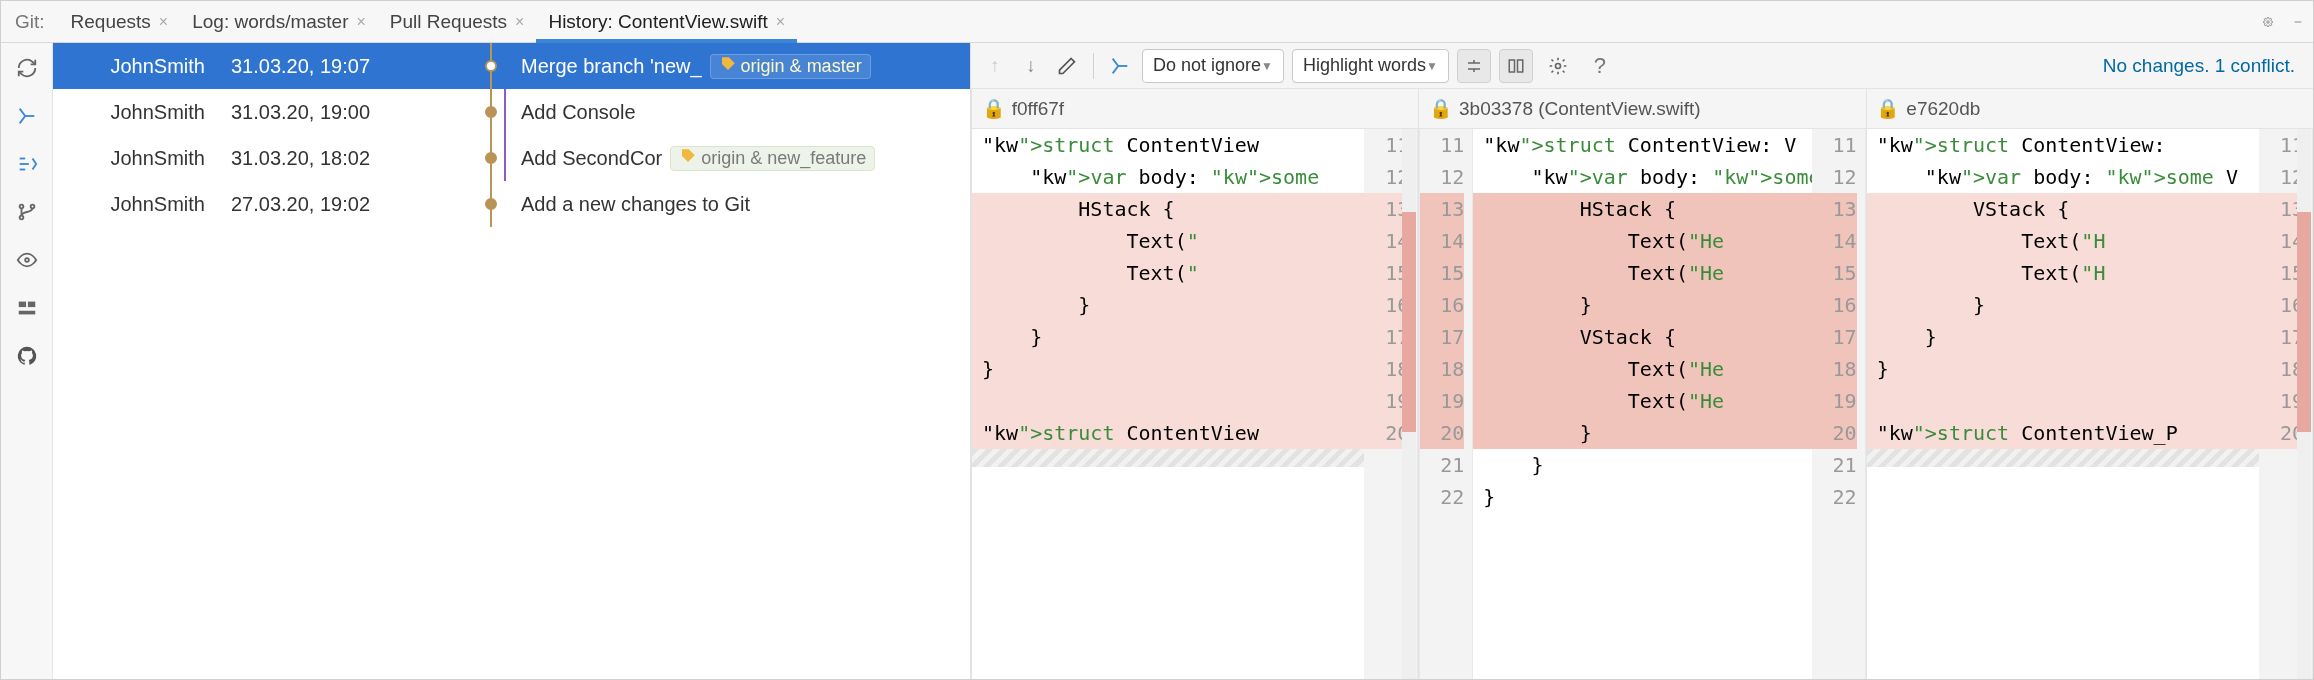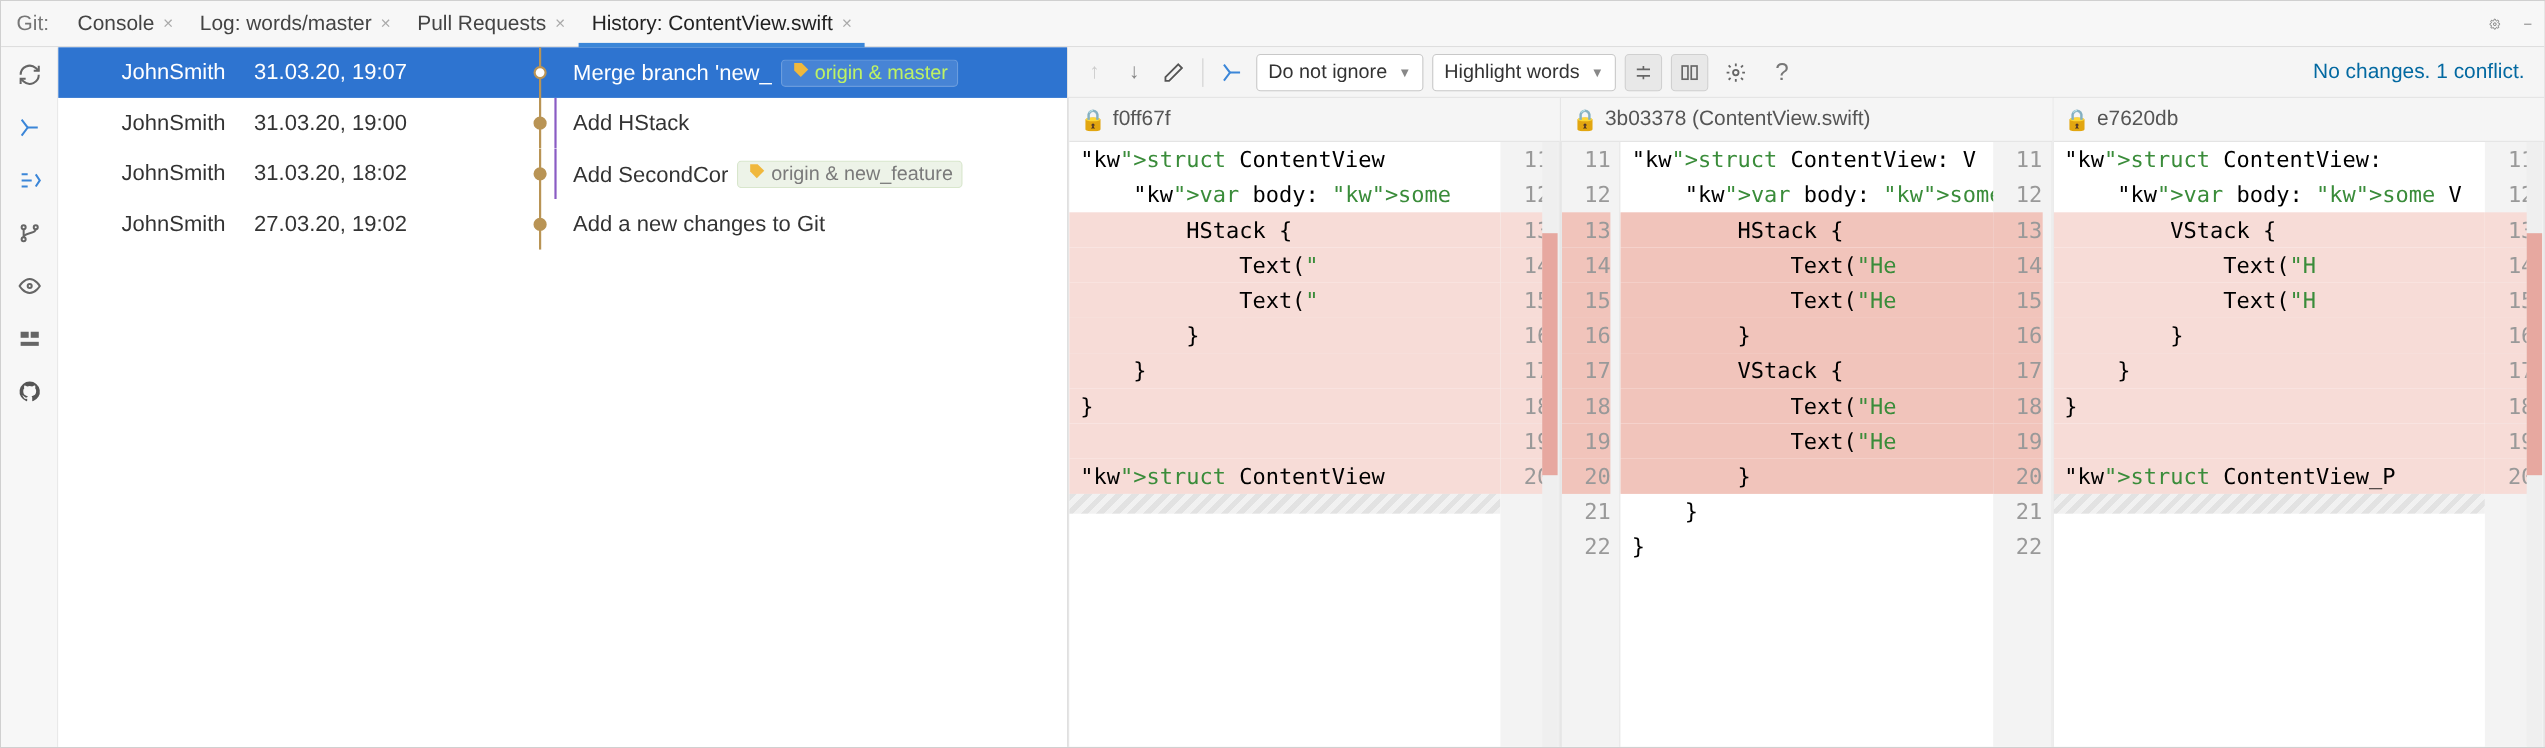--- a/index.html
+++ b/index.html
@@ -24,30 +24,30 @@
 
 
 .history-panel { width: 918px; background: #fff; display: flex; flex-direction: column; border-right: 1px solid #e0e0e0; }
 .commit-row { display: flex; align-items: center; height: 46px; padding-left: 12px; font-size: 20px; color: #333; cursor: pointer; }
 .commit-row.selected { background: #2e74d0; color: #fff; }
 .commit-author { width: 140px; text-align: right; }
 .commit-date { width: 250px; margin-left: 26px; }
 .commit-graph { width: 40px; height: 46px; flex-shrink: 0; position: relative; }
 .commit-msg { flex: 1; white-space: nowrap; overflow: hidden; text-overflow: ellipsis; padding-right: 12px; }
 .branch-pill { display: inline-flex; align-items: center; gap: 4px; background: #edf3e8; color: #7a7a7a; border: 1px solid #d8e6cc; border-radius: 4px; padding: 0 8px; margin-left: 8px; font-size: 18px; }
-.selected .branch-pill { background: rgba(255,255,255,0.12); color: #bef264; border-color: rgba(255,255,255,0.2); }
+.selected .branch-pill { background: rgba(255,255,255,0.12); color: #fef9c3; border-color: rgba(255,255,255,0.2); }
 .tag-icon svg { width: 18px; height: 18px; }
 
 
 .diff-area { flex: 1; display: flex; flex-direction: column; min-width: 0; }
 .diff-toolbar { display: flex; align-items: center; height: 46px; background: #f5f5f5; border-bottom: 1px solid #e3e3e3; padding: 0 10px; gap: 8px; }
 .tool-divider { width: 1px; height: 26px; background: #d0d0d0; margin: 0 4px; }
 .arrow-btn { width: 28px; height: 28px; display: flex; align-items: center; justify-content: center; color: #888; cursor: pointer; }
 .arrow-btn.disabled { color: #ccc; }
-.dropdown { display: flex; align-items: center; height: 34px; padding: 0 10px; background: #fff; border: 1px solid #c8c8c8; border-radius: 4px; font-size: 18px; color: #333; cursor: pointer; gap: 10px; }
+.dropdown { display: flex; align-items: center; height: 34px; padding: 0 10px; background: #fff; border: 1px solid #c8c8c8; border-radius: 4px; font-size: 18px; color: #333; cursor: pointer; }
 .dropdown .chev { color: #888; font-size: 12px; }
 .tb-iconbtn { width: 34px; height: 34px; display: flex; align-items: center; justify-content: center; background: #e8e8e8; border: 1px solid #d0d0d0; border-radius: 4px; cursor: pointer; }
 .tb-iconbtn.flat { background: transparent; border: none; }
 .toolbar-spacer { flex: 1; }
 .status-text { font-size: 19px; color: #0369a1; padding-right: 8px; }
 
 .diff-cols { flex: 1; display: flex; min-height: 0; }
 .codecol { flex: 1; display: flex; flex-direction: column; min-width: 0; border-left: 1px solid #e3e3e3; }
 .codecol-header { display: flex; align-items: center; height: 40px; padding: 0 10px; background: #f5f5f5; border-bottom: 1px solid #e3e3e3; font-size: 19px; color: #555; gap: 6px; }
 .codecol-body { flex: 1; display: flex; min-height: 0; position: relative; font-family: "Menlo", "Consolas", monospace; font-size: 20px; }
@@ -65,21 +65,21 @@
 .minimap .marker { position: absolute; left: 0; right: 0; background: #e7a8a0; }
 </style>
 </head>
 <body>
 
 <div class="root">
   <div class="tabs-row">
     <span class="git-label">Git:</span>
     <div id="tabs-container" style="display:flex;height:100%;">
         <div class="tab">
-          <span>Console</span>
+          <span>Requests</span>
           <span class="close">×</span>
         </div>
         <div class="tab">
           <span>Log: words/master</span>
           <span class="close">×</span>
         </div>
         <div class="tab">
           <span>Pull Requests</span>
           <span class="close">×</span>
         </div>
@@ -169,21 +169,21 @@
                   </svg></span>origin &amp; master</span></span>
           </div>
           <div class="commit-row">
             <span class="commit-author">JohnSmith</span>
             <span class="commit-date">31.03.20, 19:00</span>
             <span class="commit-graph"><svg width="40" height="46">
                 <line x1="10" y1="0" x2="10" y2="46" stroke="#b99455" stroke-width="2"></line>
                 <line x1="24" y1="0" x2="24" y2="46" stroke="#8a5cc4" stroke-width="2"></line>
                 <circle cx="10" cy="23" r="5" fill="#b99455" stroke="#b99455" stroke-width="2"></circle>
               </svg></span>
-            <span class="commit-msg">Add HStack</span>
+            <span class="commit-msg">Add Console</span>
           </div>
           <div class="commit-row">
             <span class="commit-author">JohnSmith</span>
             <span class="commit-date">31.03.20, 18:02</span>
             <span class="commit-graph"><svg width="40" height="46">
                 <line x1="10" y1="0" x2="10" y2="46" stroke="#b99455" stroke-width="2"></line>
                 <line x1="24" y1="0" x2="24" y2="46" stroke="#8a5cc4" stroke-width="2"></line>
                 <circle cx="10" cy="23" r="5" fill="#b99455" stroke="#b99455" stroke-width="2"></circle>
               </svg></span>
             <span class="commit-msg">Add SecondCor<span class="branch-pill"><span class="tag-icon"><svg viewBox="0 0 24 24" fill="#f0b83c">

